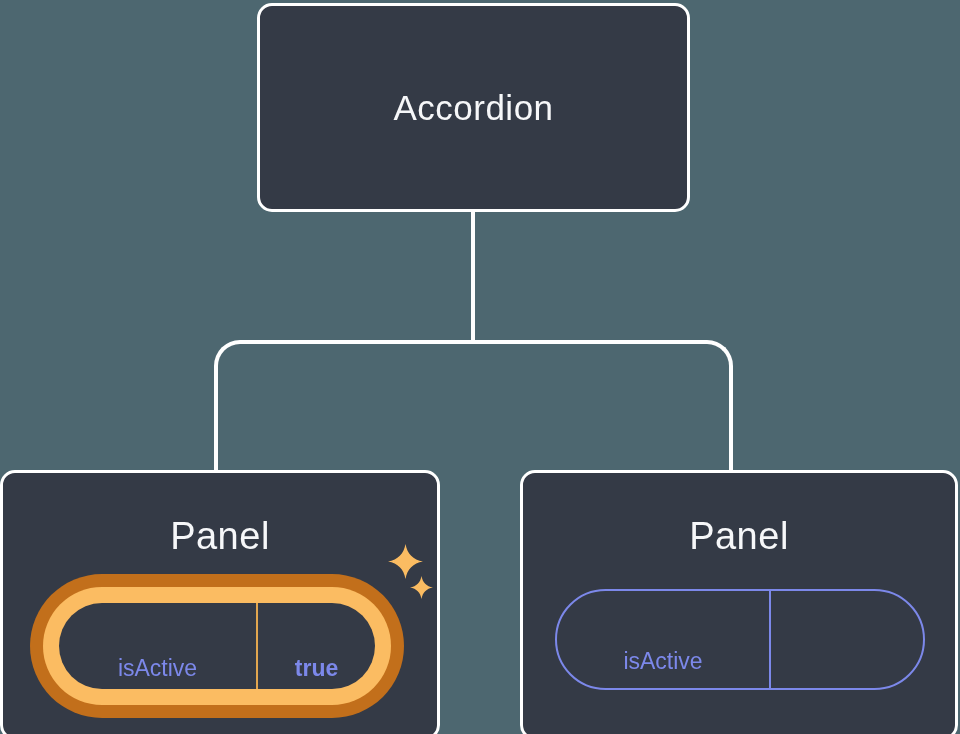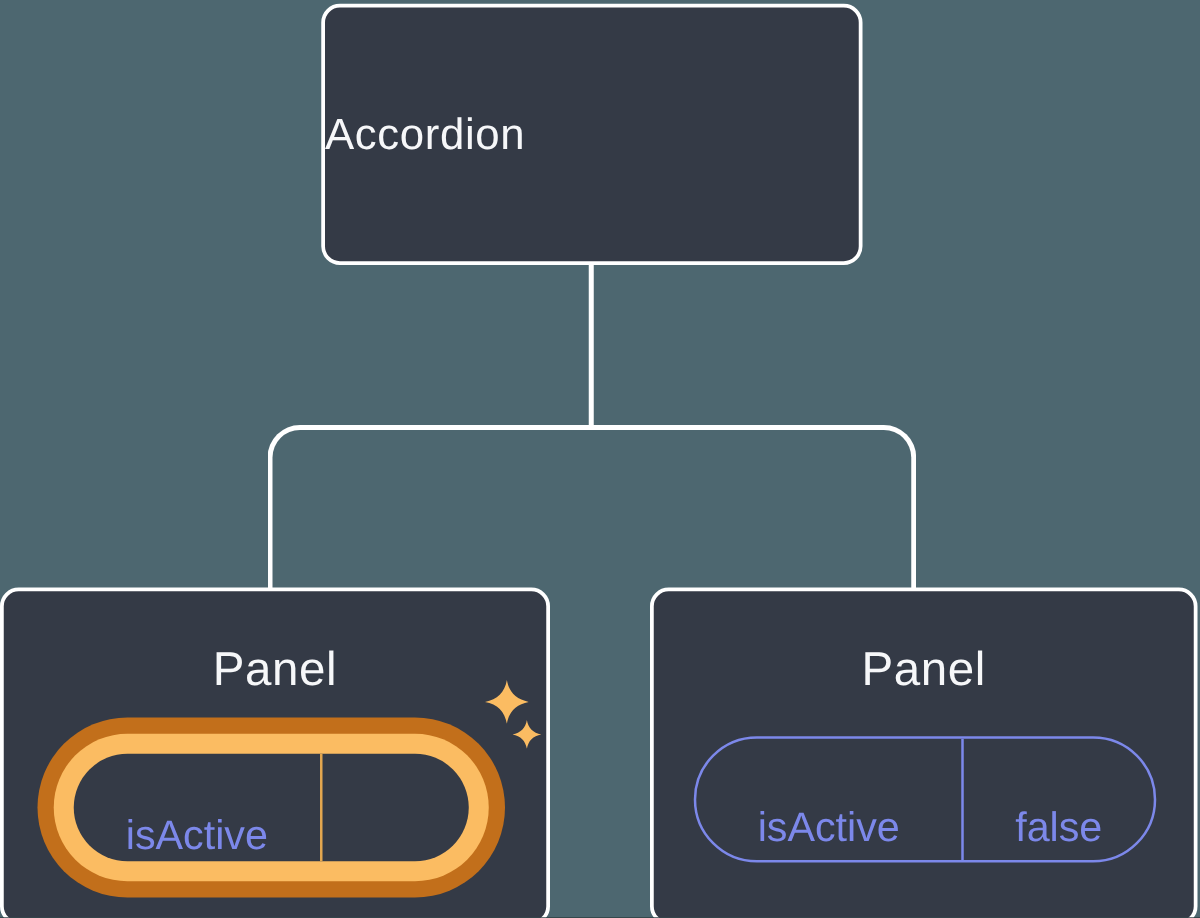--- a/index.html
+++ b/index.html
@@ -28,21 +28,21 @@
   
   .node {
     position: absolute;
     background: var(--node-fill);
     border: 3px solid var(--node-border);
     border-radius: 15px;
   }
   .node-root {
     left: 257px; top: 3px;
     width: 433px; height: 209px;
-    display: flex; align-items: center; justify-content: flex-start;
+    display: flex; align-items: center; justify-content: center;
   }
   .node-root .node-title { font-size: 35px; }
 
   .node-panel-left  { left: 0px;   top: 470px; width: 440px; height: 270px; }
   .node-panel-right { left: 520px; top: 470px; width: 438px; height: 270px; }
 
   .node-title {
     color: var(--title-text);
     font-size: 38px;
     font-weight: 500;
@@ -115,21 +115,21 @@
     background: var(--purple);
   }
 
   .cell {
     display: flex;
     align-items: center;
     justify-content: center;
   }
   .pill-text {
     color: var(--purple);
-    font-size: 33px;
+    font-size: 23px;
     font-weight: 400;
     margin-top: 44px;
   }
   .pill-text.bold { font-weight: 700; }
 
   
   .sparkle {
     position: absolute;
     color: var(--gold);
   }
@@ -153,20 +153,23 @@
     <div class="node-title panel-title">Panel</div>
   </div>
 
   <div class="pill-active-ring">
     <div class="pill-active-gold">
       <div class="pill-active-inner">
         <div class="cell cell-prop">
           <span class="pill-text">isActive</span>
         </div>
         <div class="divider-active"></div>
+        <div class="cell cell-value">
+          <span class="pill-text bold">true</span>
+        </div>
       </div>
     </div>
   </div>
 
   <div class="sparkle sparkle-large">
     <svg viewBox="0 0 24 24" fill="currentColor" aria-hidden="true">
       <path d="M12 0 C13.2 6.8 17.2 10.8 24 12 C17.2 13.2 13.2 17.2 12 24 C10.8 17.2 6.8 13.2 0 12 C6.8 10.8 10.8 6.8 12 0 Z"></path>
     </svg>
   </div>
   <div class="sparkle sparkle-small">
@@ -177,18 +180,15 @@
 
   <div class="node node-panel-right">
     <div class="node-title panel-title">Panel</div>
   </div>
 
   <div class="pill-inactive">
     <div class="cell cell-prop">
       <span class="pill-text">isActive</span>
     </div>
     <div class="divider-inactive"></div>
-    <div class="cell cell-value">
-      <span class="pill-text">false</span>
-    </div>
   </div>
 
 </div>
 
 </body></html>

